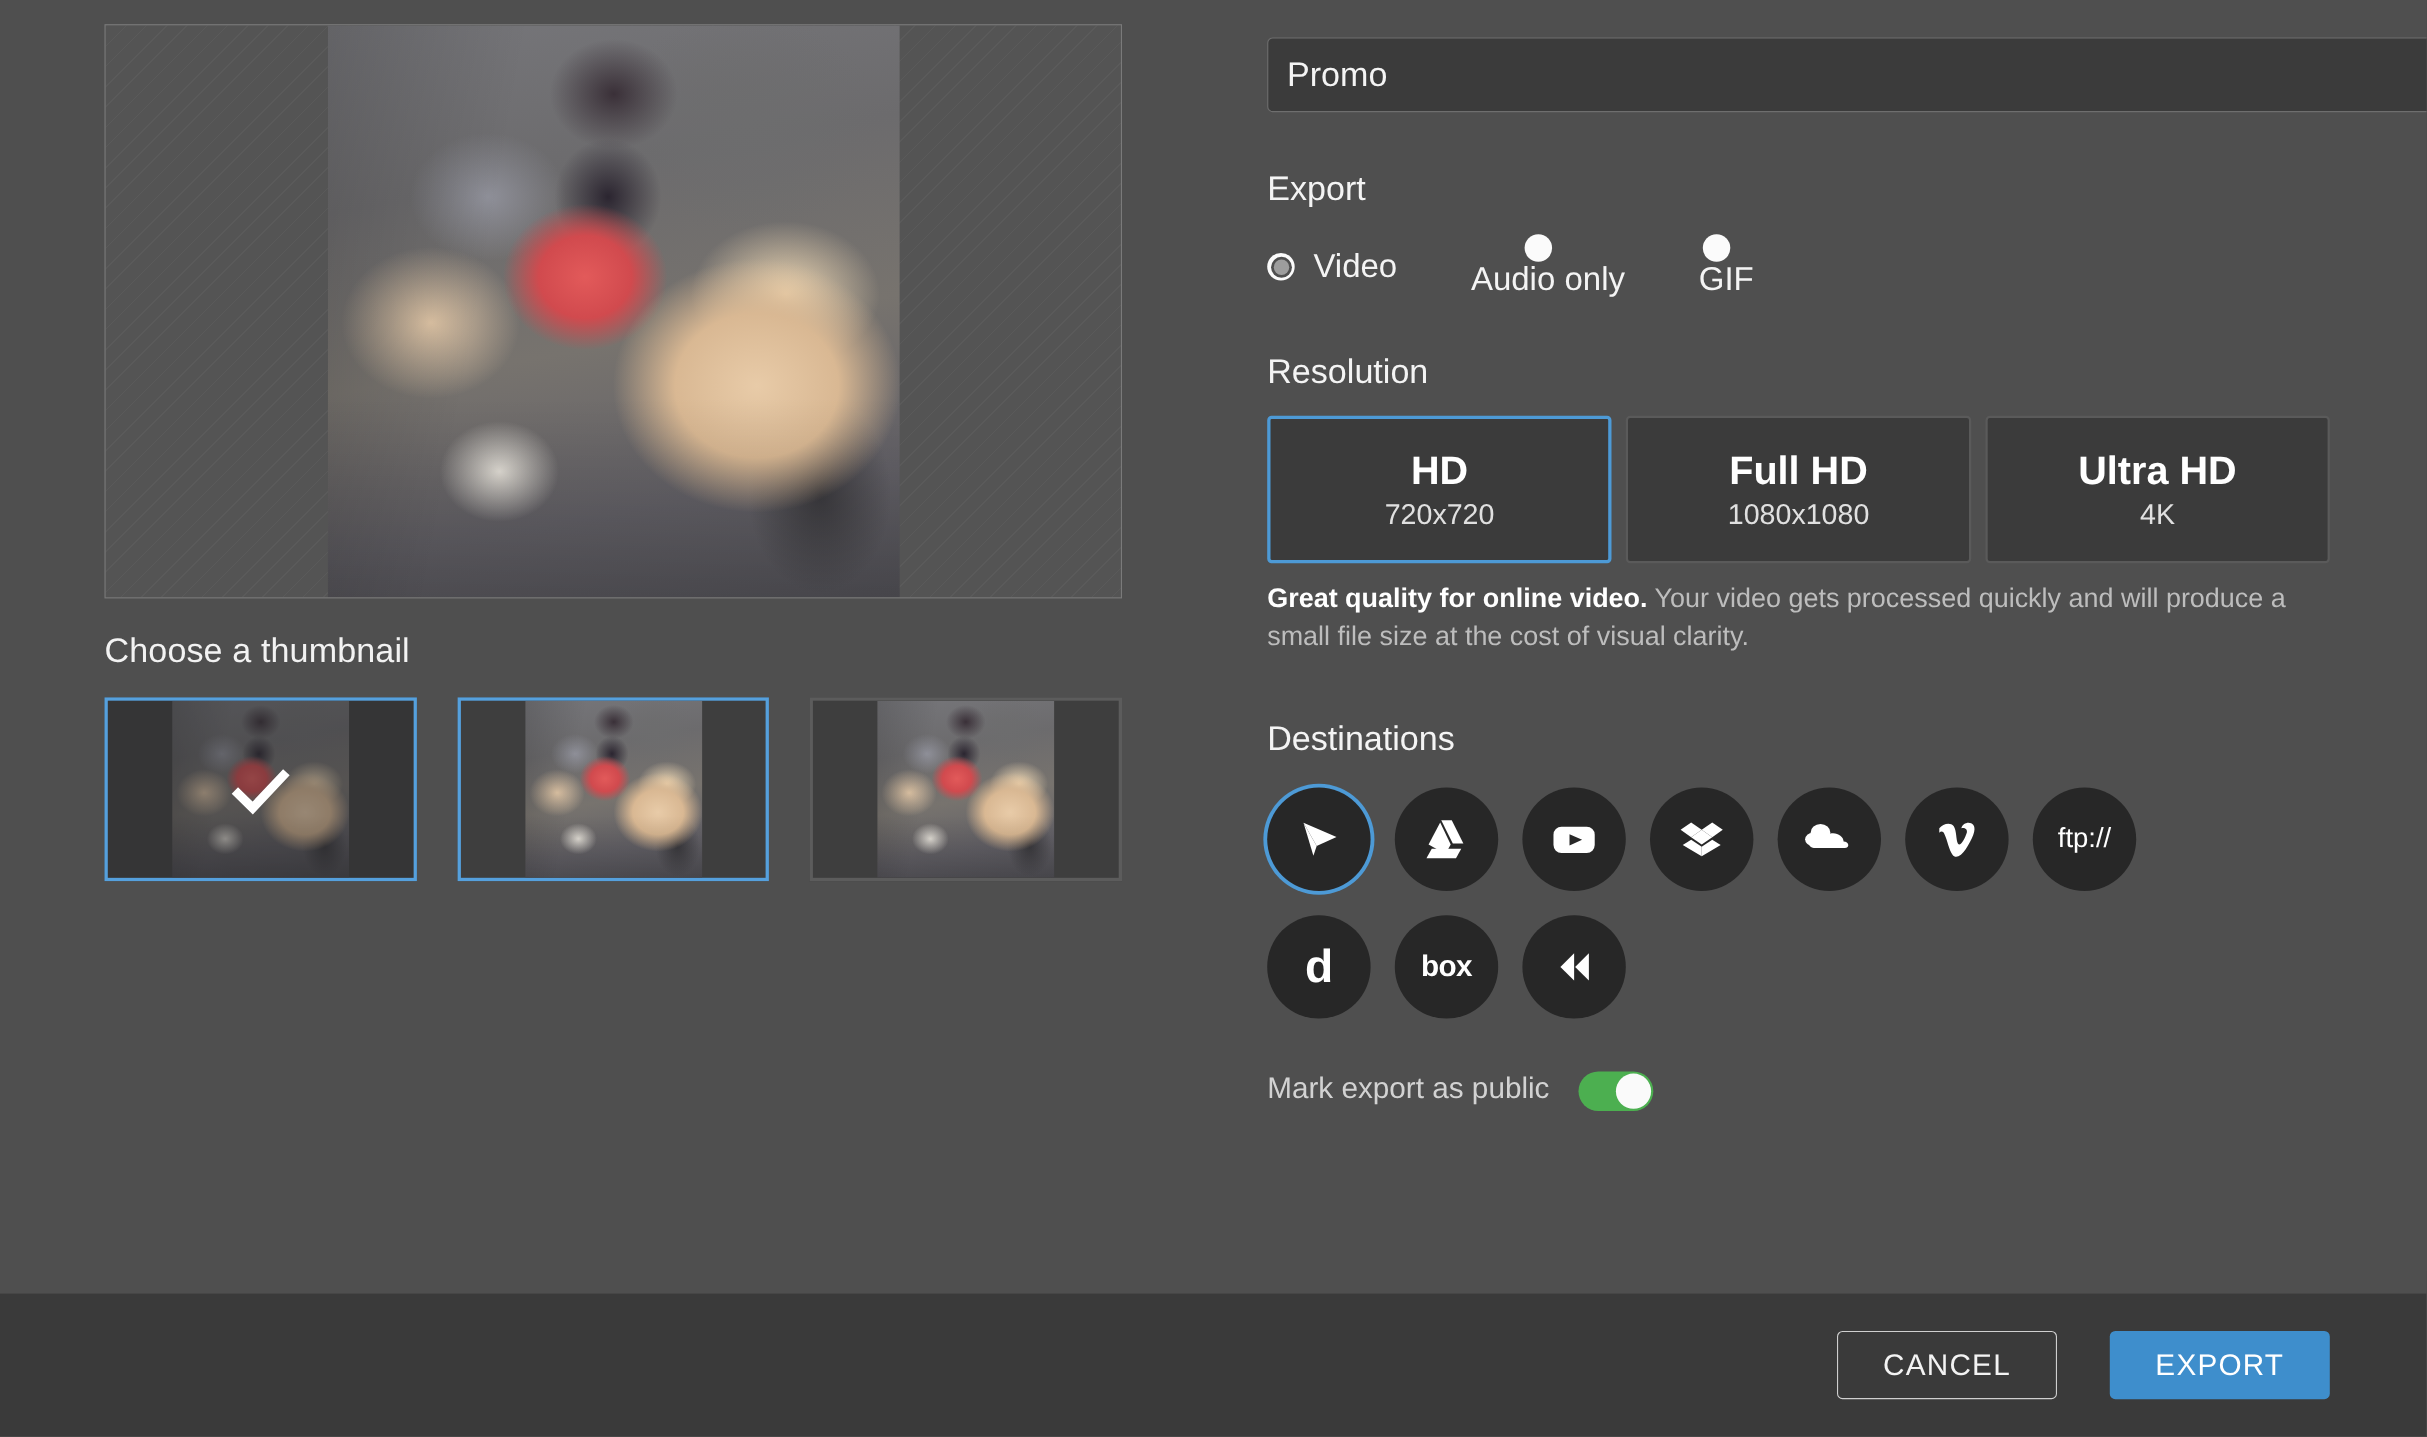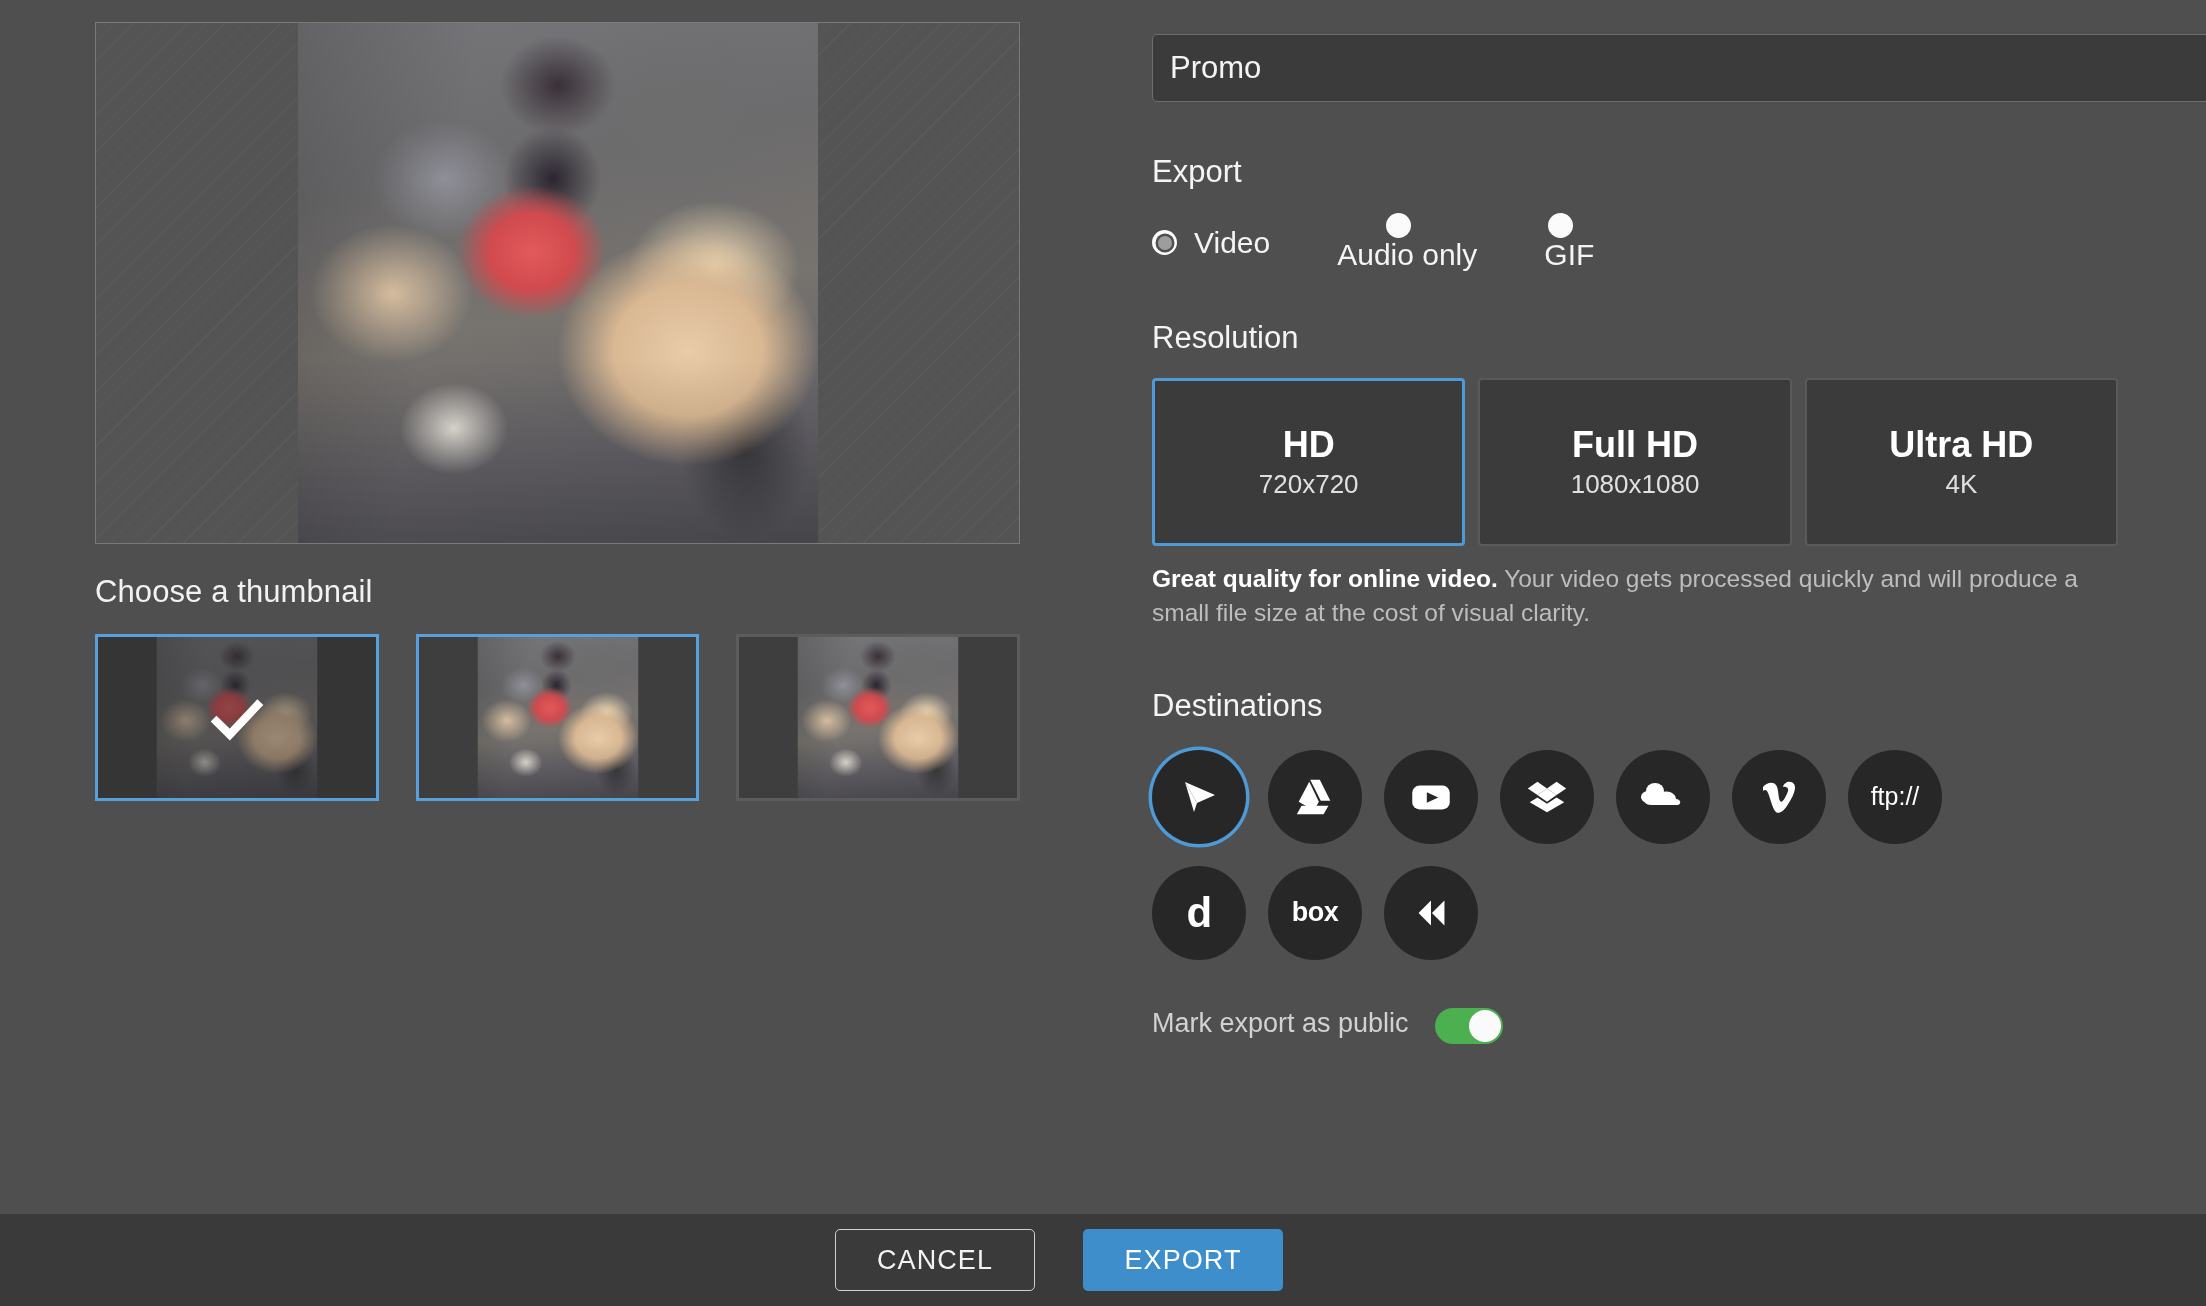--- a/index.html
+++ b/index.html
@@ -175,21 +175,21 @@
     color: #f4f4f4;
     white-space: nowrap;
   }
 
   .res-row {
     display: flex;
     gap: 13px;
     margin-top: 22px;
   }
   .res-card {
-    width: 323px; height: 168px;
+    width: 323px; height: 134px;
     background: #3b3b3b;
     border: 2px solid #5a5a5a;
     border-radius: 4px;
     display: flex;
     flex-direction: column;
     align-items: center;
     justify-content: center;
     cursor: pointer;
   }
   .res-card.sel { border-color: #4d9ad6; border-width: 3px; }
@@ -265,25 +265,25 @@
   .toggle .knob {
     position: absolute;
     right: 2px; top: 2px;
     width: 32px; height: 32px;
     border-radius: 50%;
     background: #fafafa;
   }
 
   
   .footer {
-    height: 92px;
+    height: 130px;
     background: #3a3a3a;
     display: flex;
     align-items: center;
-    justify-content: center;
+    justify-content: flex-end;
     padding-right: 88px;
     gap: 48px;
   }
   .btn {
     height: 62px;
     border-radius: 5px;
     font-size: 27px;
     letter-spacing: 1.1px;
     display: flex;
     align-items: center;

